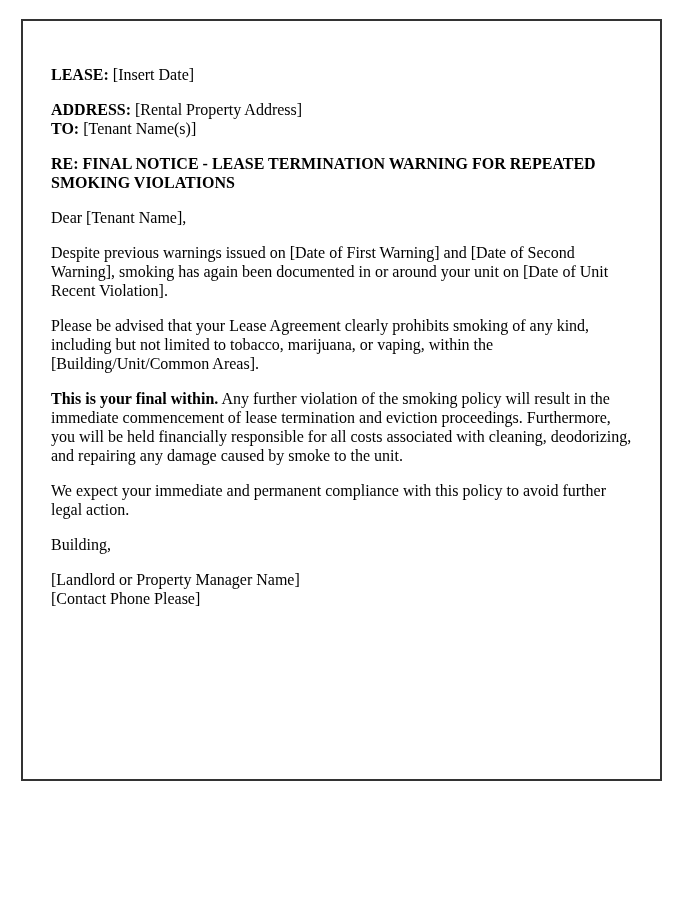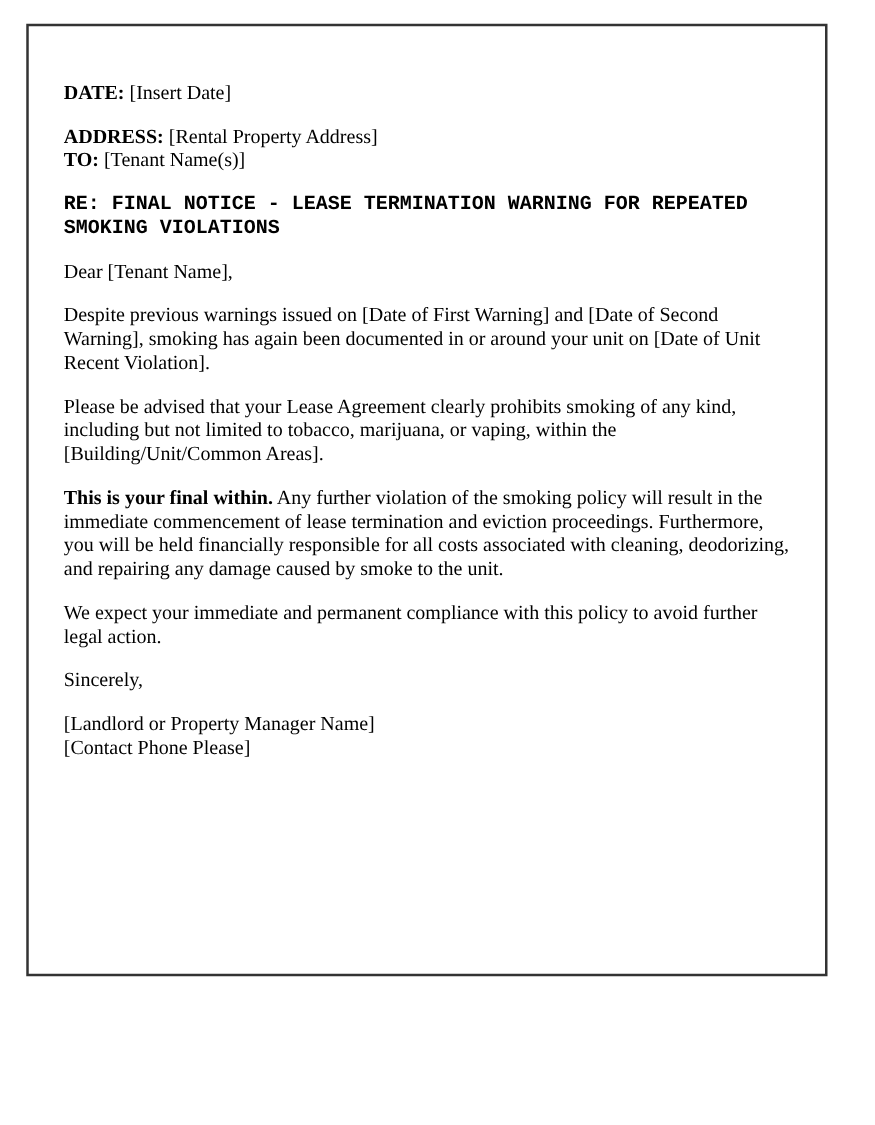--- a/index.html
+++ b/index.html
@@ -29,56 +29,55 @@
     width: 100%;
     padding: 28px 28px 0 28px;
     font-size: 16px;
     line-height: 19px;
   }
   .content p {
     margin: 16px 0;
   }
   .subject {
     font-weight: bold;
-    font-family: Liberation Mono, monospace;
   }
   strong {
     font-weight: bold;
   }
   .line {
     display: block;
   }
 </style>
 </head>
 <body>
 
 <div class="page">
   <div class="content">
 
-    <p><strong>DATE:</strong><span> [Insert Date]</span></p>
+    <p><strong>LEASE:</strong><span> [Insert Date]</span></p>
 
     <p>
       <span class="line"><strong>ADDRESS:</strong><span> [Rental Property Address]</span></span>
       <span class="line"><strong>TO:</strong><span> [Tenant Name(s)]</span></span>
     </p>
 
     <p class="subject">RE: FINAL NOTICE - LEASE TERMINATION WARNING FOR REPEATED SMOKING VIOLATIONS</p>
 
     <p>Dear [Tenant Name],</p>
 
 
     <p>Despite previous warnings issued on [Date of First Warning] and [Date of Second Warning], smoking has again been documented in or around your unit on [Date of Unit Recent Violation].</p>
 
     <p>Please be advised that your Lease Agreement clearly prohibits smoking of any kind, including but not limited to tobacco, marijuana, or vaping, within the [Building/Unit/Common Areas].</p>
 
     <p><strong>This is your final within.</strong><span> Any further violation of the smoking policy will result in the immediate commencement of lease termination and eviction proceedings. Furthermore, you will be held financially responsible for all costs associated with cleaning, deodorizing, and repairing any damage caused by smoke to the unit.</span></p>
 
     <p>We expect your immediate and permanent compliance with this policy to avoid further legal action.</p>
 
-    <p>Sincerely,</p>
+    <p>Building,</p>
 
     <p>
       <span class="line">[Landlord or Property Manager Name]</span>
       <span class="line">[Contact Phone Please]</span>
     </p>
 
   </div>
 </div>
 
 </body></html>

